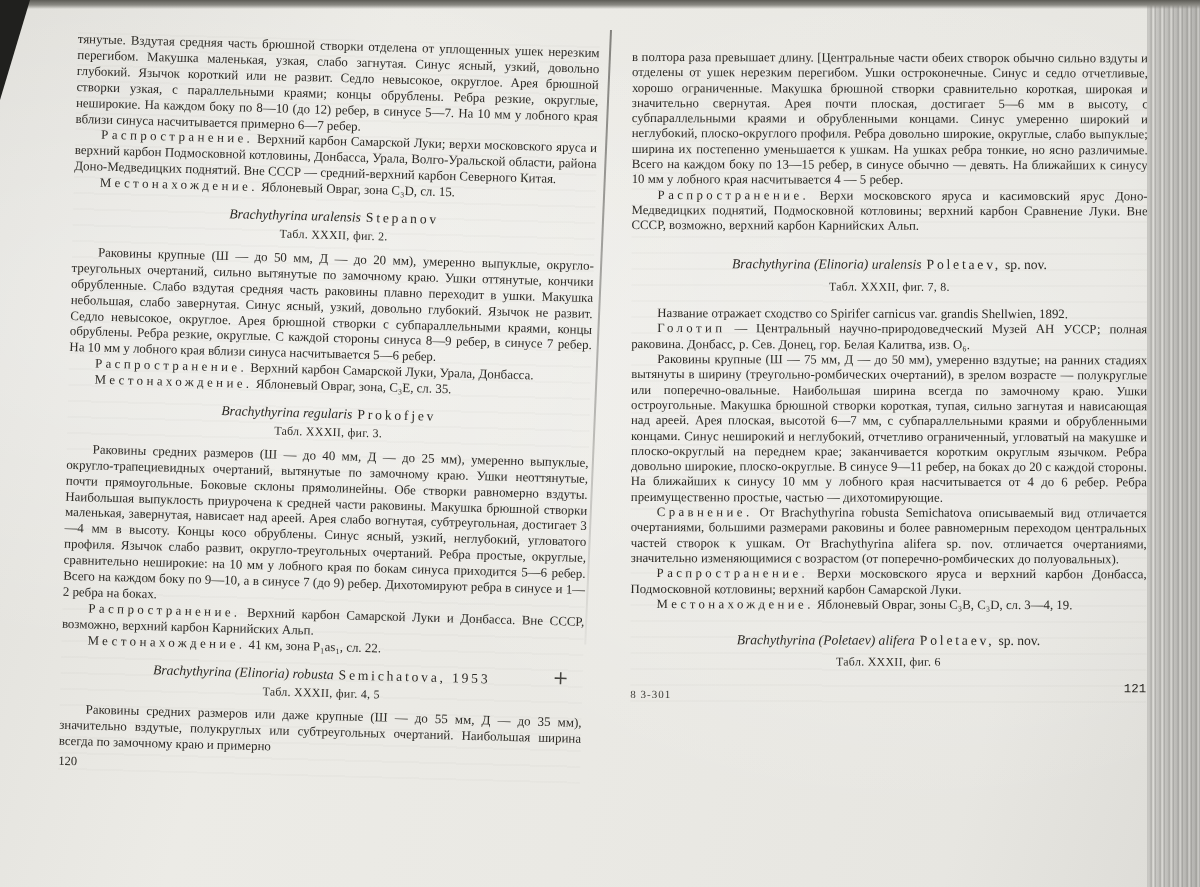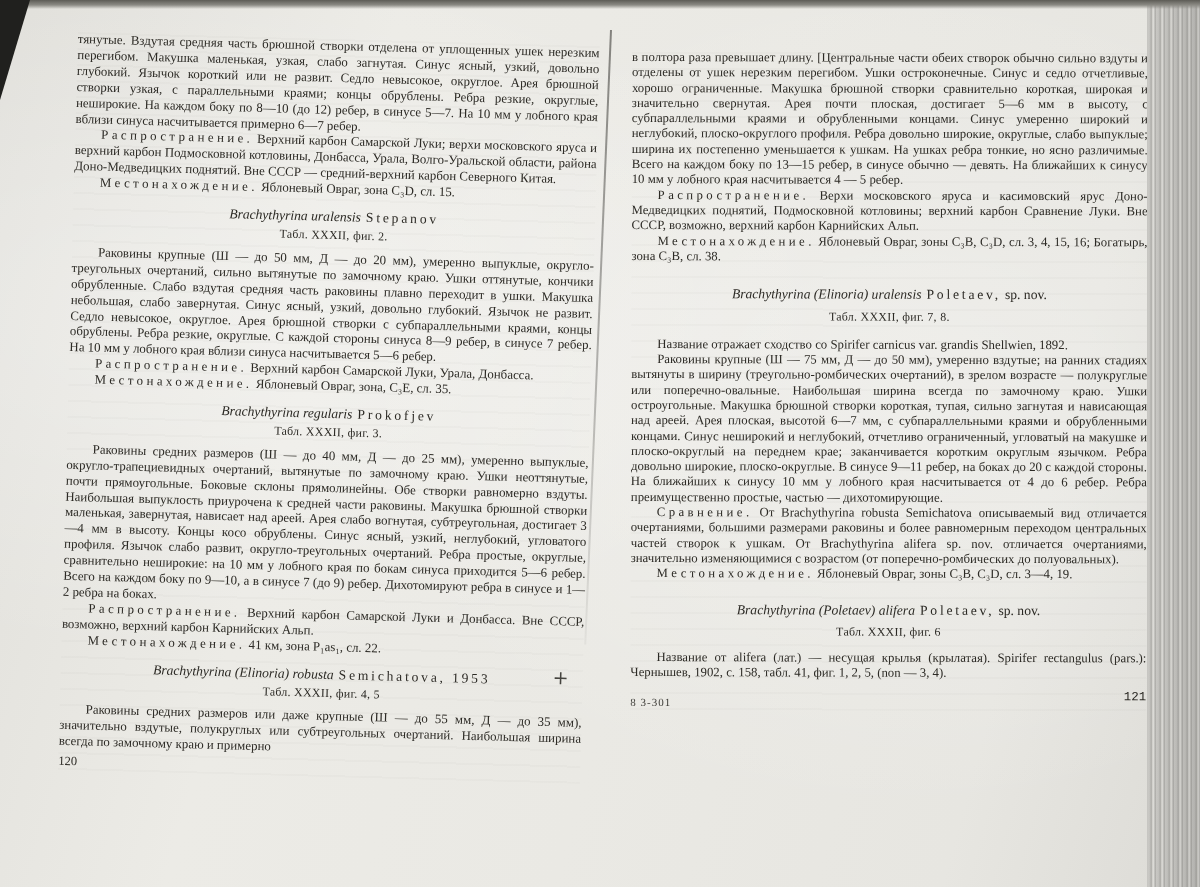--- a/index.html
+++ b/index.html
@@ -116,39 +116,39 @@
 
     <div class="pagenum-l">120</div>
   </div>
 
   <div class="page page-right">
 
     <p>в полтора раза превышает длину. [Центральные части обеих створок обычно сильно вздуты и отделены от ушек нерезким перегибом. Ушки остроконечные. Синус и седло отчетливые, хорошо ограниченные. Макушка брюшной створки сравнительно короткая, широкая и значительно свернутая. Арея почти плоская, достигает 5—6 мм в высоту, с субпараллельными краями и обрубленными концами. Синус умеренно широкий и неглубокий, плоско-округлого профиля. Ребра довольно широкие, округлые, слабо выпуклые; ширина их постепенно уменьшается к ушкам. На ушках ребра тонкие, но ясно различимые. Всего на каждом боку по 13—15 ребер, в синусе обычно — девять. На ближайших к синусу 10 мм у лобного края насчитывается 4 — 5 ребер.</p>
 
     <p class="indent"><span class="lbl">Распространение.</span> <span>Верхи московского яруса и касимовский ярус Доно-Медведицких поднятий, Подмосковной котловины; верхний карбон Сравнение Луки. Вне СССР, возможно, верхний карбон Карнийских Альп.</span></p>
 
-    <p class="indent"><span class="lbl">Местонахождение.</span> <span>Яблоневый Овраг, зоны C₃B, C₃D, сл. 3, 4, 15, 16; Богатырь, зона C₃B, сл. 38.</span></p>
 
     <div class="sp-head" style="margin-top:22px;"><span class="sp-name">Brachythyrina (Elinoria) uralensis</span><span class="sp-author">Poletaev,</span><span class="sp-suffix">sp. nov.</span></div>
     <div class="tabl" style="margin:8px 0 12px;">Табл. XXXII, фиг. 7, 8.</div>
 
     <p class="indent">Название отражает сходство со Spirifer carnicus var. grandis Shellwien, 1892.</p>
 
+    <p class="indent"><span class="lbl">Голотип</span> <span>— Центральный научно-природоведческий Музей АН УССР; полная раковина. Донбасс, р. Сев. Донец, гор. Белая Калитва, изв. О₆.</span></p>
 
     <p class="indent">Раковины крупные (Ш — 75 мм, Д — до 50 мм), умеренно вздутые; на ранних стадиях вытянуты в ширину (треугольно-ромбических очертаний), в зрелом возрасте — полукруглые или поперечно-овальные. Наибольшая ширина всегда по замочному краю. Ушки остроугольные. Макушка брюшной створки короткая, тупая, сильно загнутая и нависающая над ареей. Арея плоская, высотой 6—7 мм, с субпараллельными краями и обрубленными концами. Синус неширокий и неглубокий, отчетливо ограниченный, угловатый на макушке и плоско-округлый на переднем крае; заканчивается коротким округлым язычком. Ребра довольно широкие, плоско-округлые. В синусе 9—11 ребер, на боках до 20 с каждой стороны. На ближайших к синусу 10 мм у лобного края насчитывается от 4 до 6 ребер. Ребра преимущественно простые, частью — дихотомирующие.</p>
 
     <p class="indent"><span class="lbl">Сравнение.</span> <span>От Brachythyrina robusta Semichatova описываемый вид отличается очертаниями, большими размерами раковины и более равномерным переходом центральных частей створок к ушкам. От Brachythyrina alifera sp. nov. отличается очертаниями, значительно изменяющимися с возрастом (от поперечно-ромбических до полуовальных).</span></p>
 
+    <p class="indent"><span class="lbl">Распространение.</span> <span>Верхи московского яруса и верхний карбон Донбасса, Подмосковной котловины; верхний карбон Самарской Луки.</span></p>
 
     <p class="indent"><span class="lbl">Местонахождение.</span> <span>Яблоневый Овраг, зоны C₃B, C₃D, сл. 3—4, 19.</span></p>
 
     <div class="sp-head" style="margin-top:20px;"><span class="sp-name">Brachythyrina (Poletaev) alifera</span><span class="sp-author">Poletaev,</span><span class="sp-suffix">sp. nov.</span></div>
     <div class="tabl" style="margin:7px 0 11px;">Табл. XXXII, фиг. 6</div>
 
-    <p class="indent">Название от alifera (лат.) — несущая крылья (крылатая). Spirifer rectangulus (pars.): Чернышев, 1902, с. 158, табл. 41, фиг. 1, 2, 5, (non — 3, 4).</p>
 
     <div class="footer-row">
       <span class="sig">8 3-301</span>
       <span class="pagenum-r">121</span>
     </div>
   </div>
 
   <div class="page-edges"></div>
   <div class="top-edge"></div>
   <div class="corner-wedge"></div>

